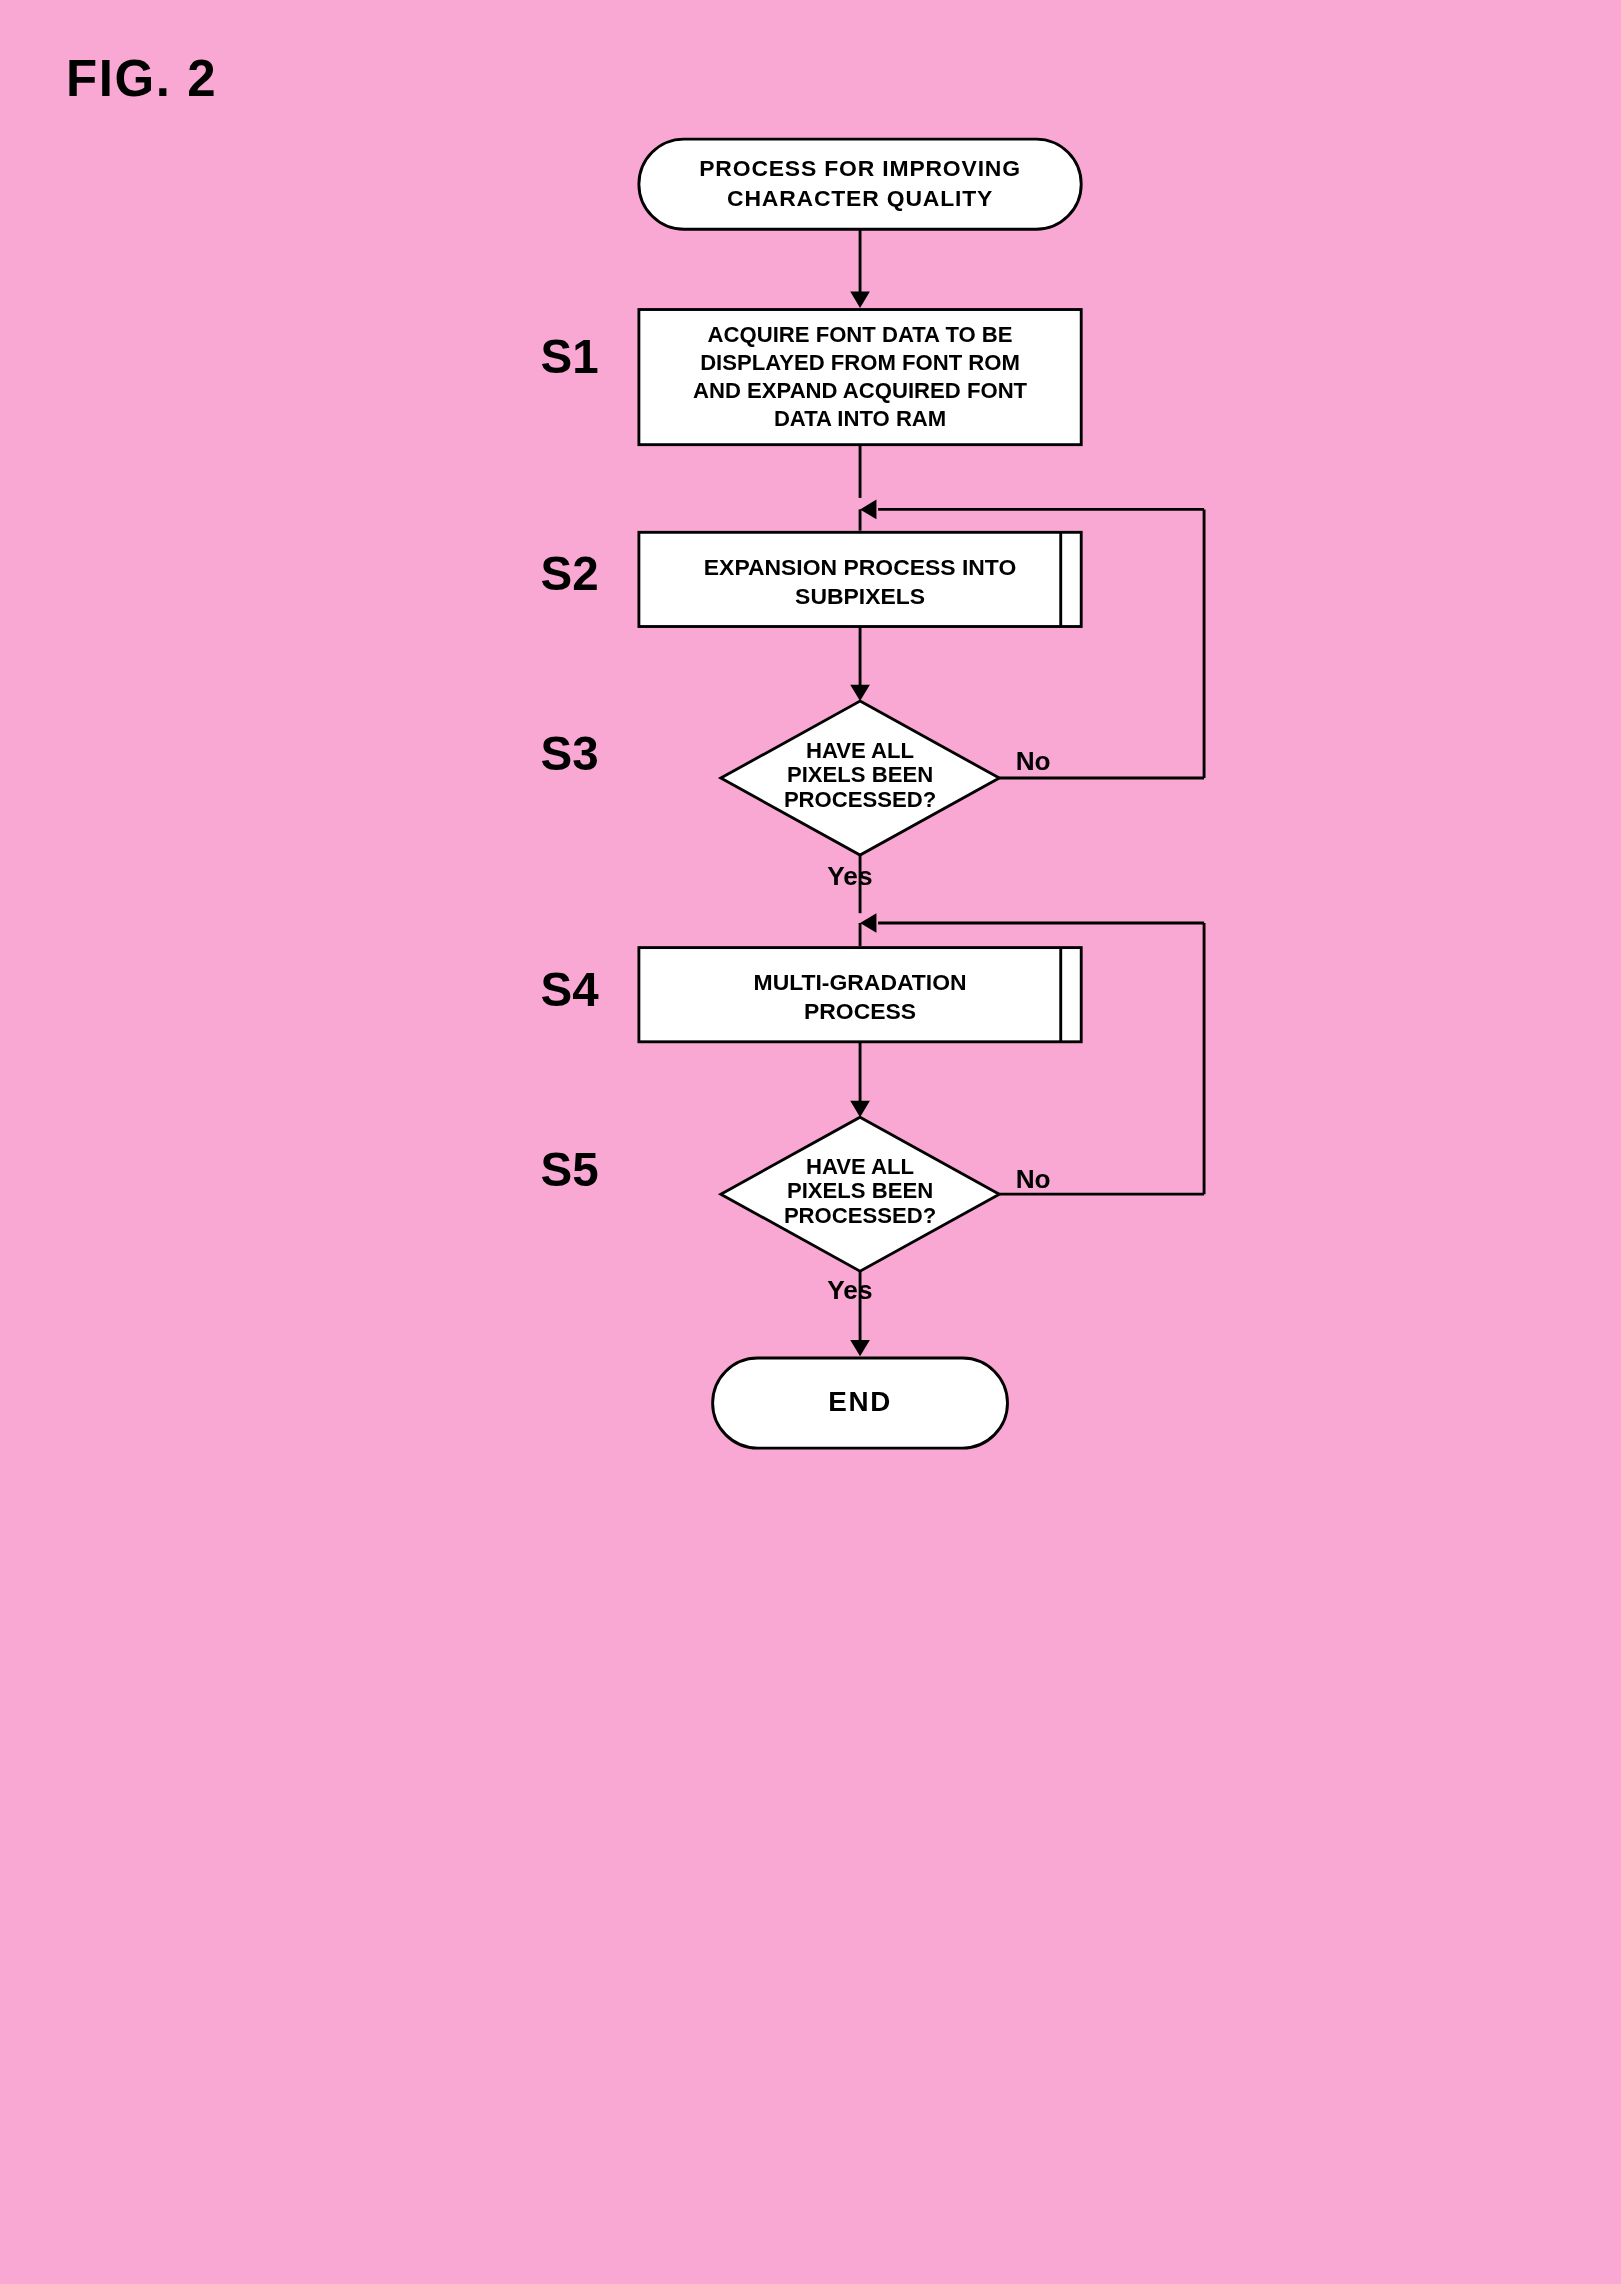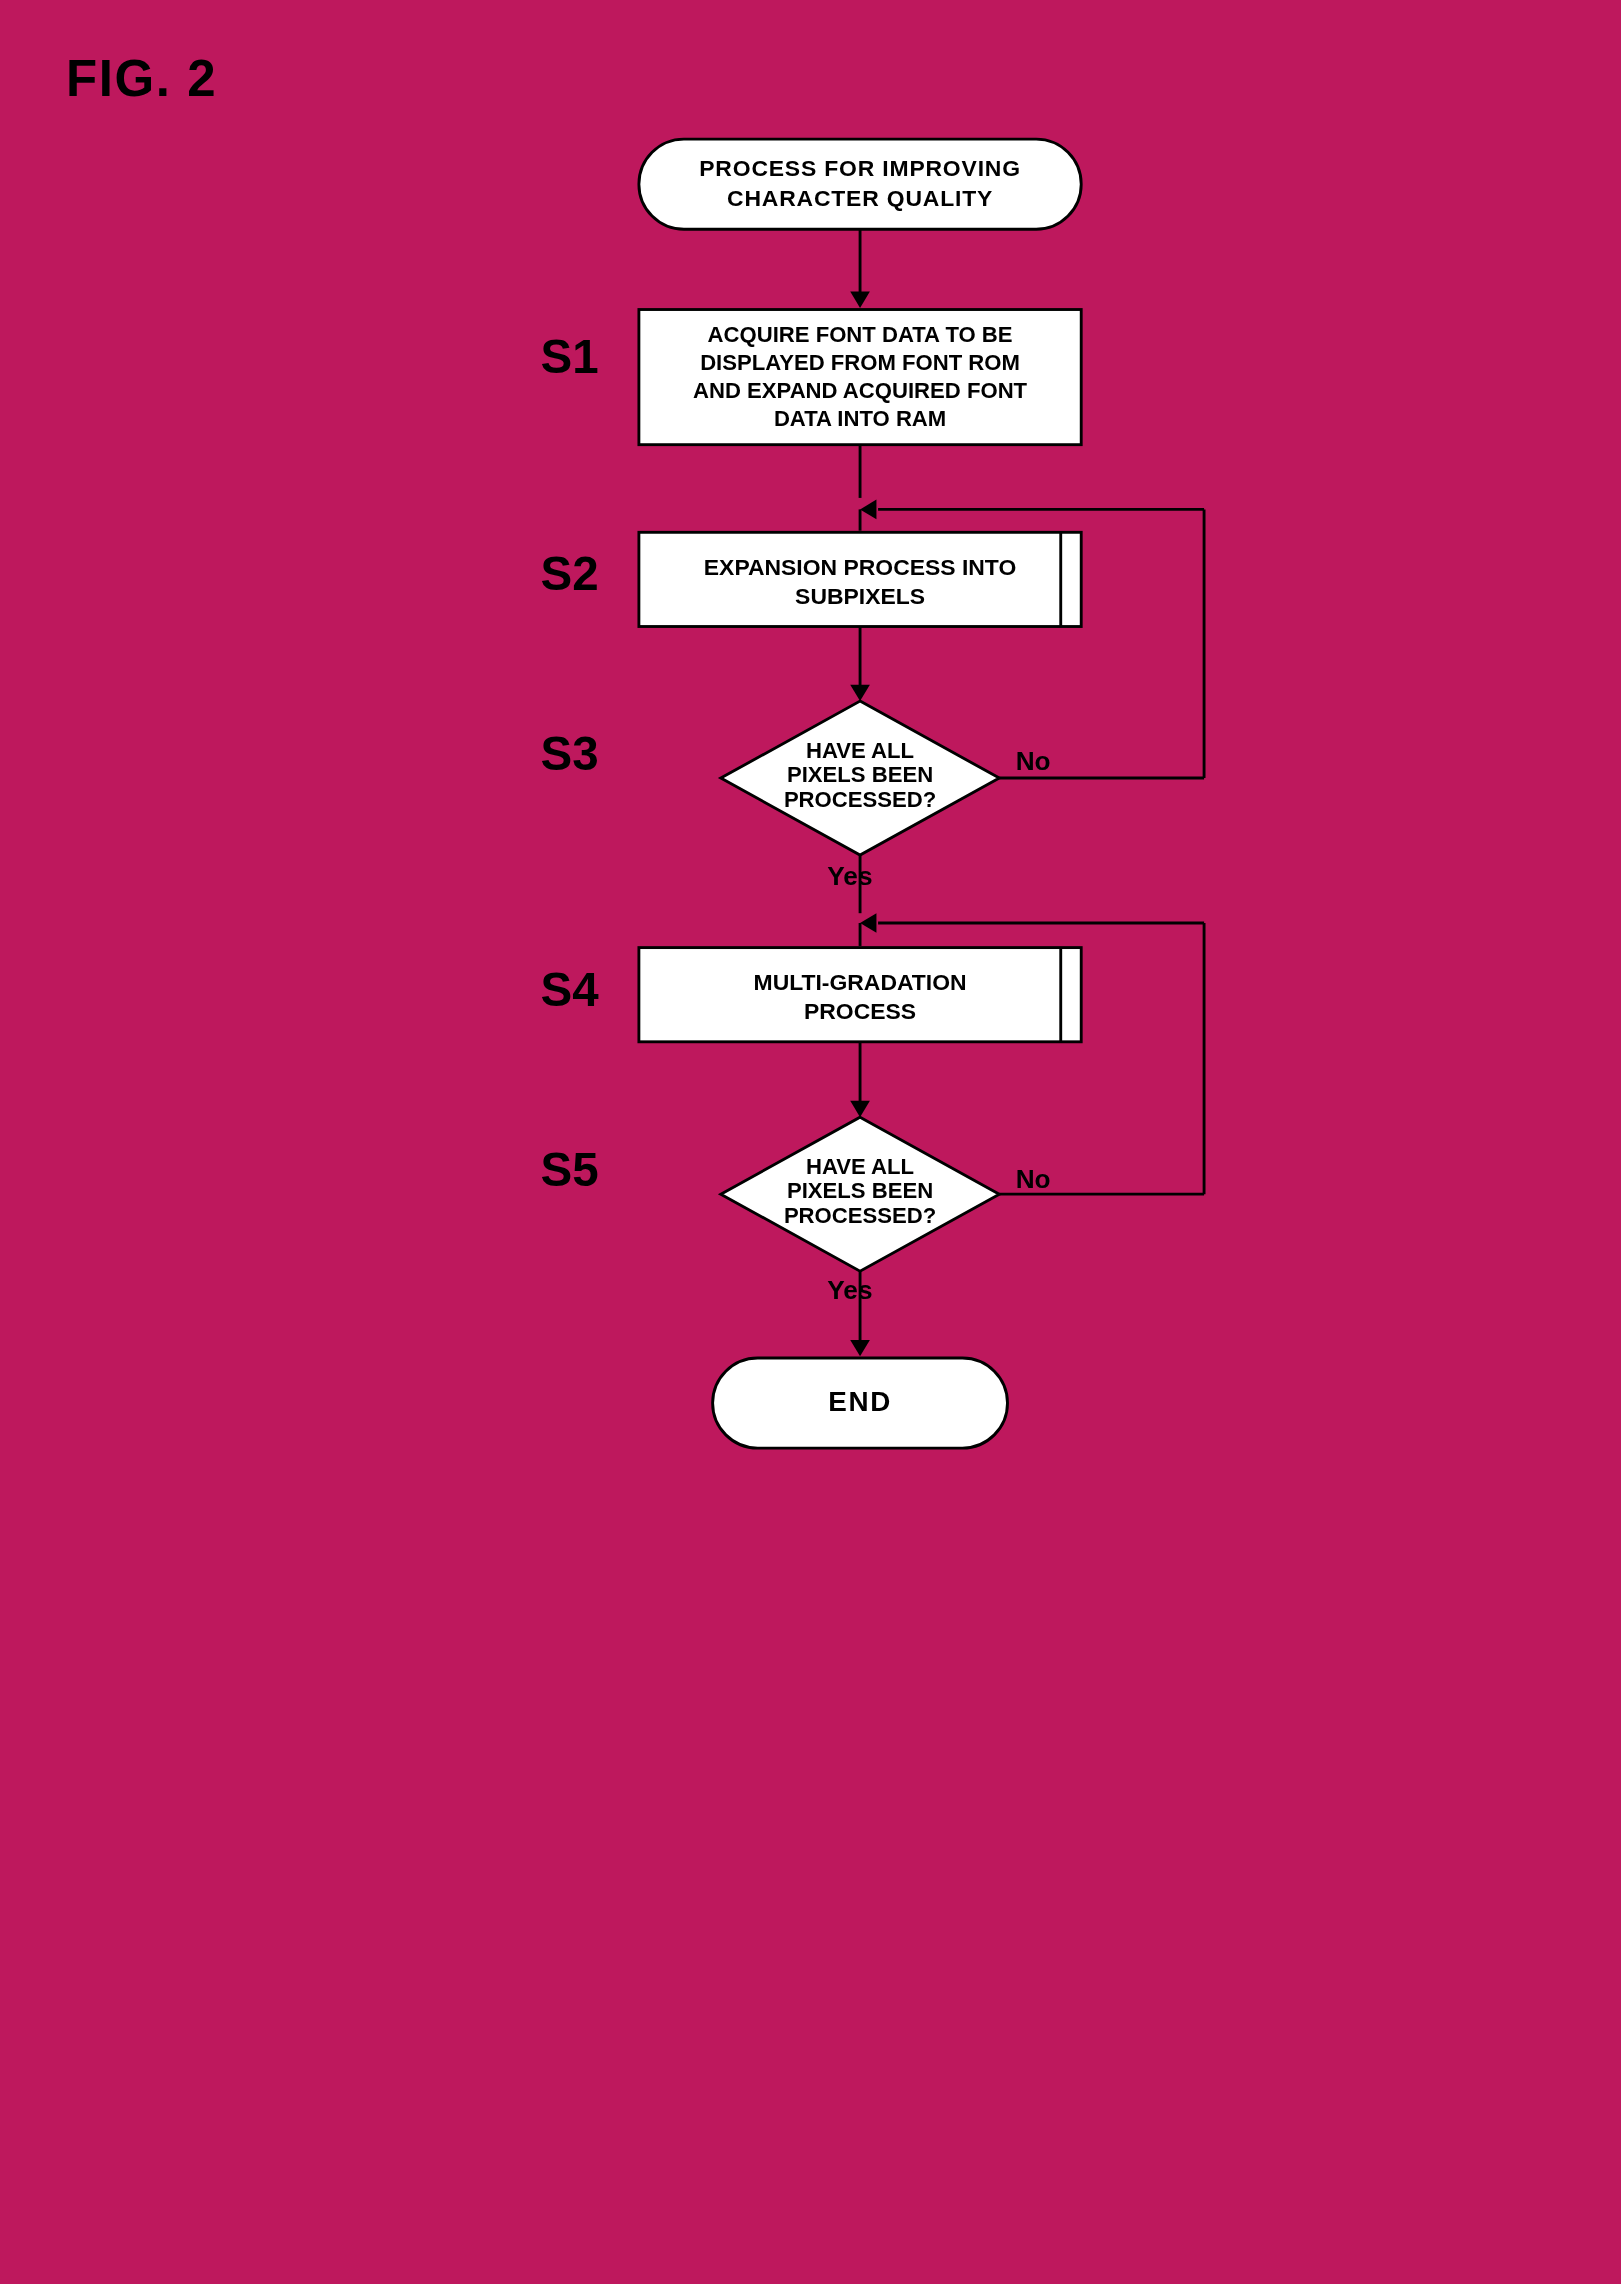--- a/index.html
+++ b/index.html
@@ -8,21 +8,21 @@
       font-family: Arial, Helvetica, sans-serif;
       width: 1621px;
       min-height: 2284px;
       position: relative;
       overflow: hidden;
     }
 
     .page {
       width: 1621px;
       min-height: 2284px;
-      background: #be185d;
+      background: #f9a8d4;
       position: relative;
     }
 
     .fig-label {
       position: absolute;
       top: 49px;
       left: 66px;
       font-size: 51px;
       font-weight: bold;
       font-family: Arial, Helvetica, sans-serif;

